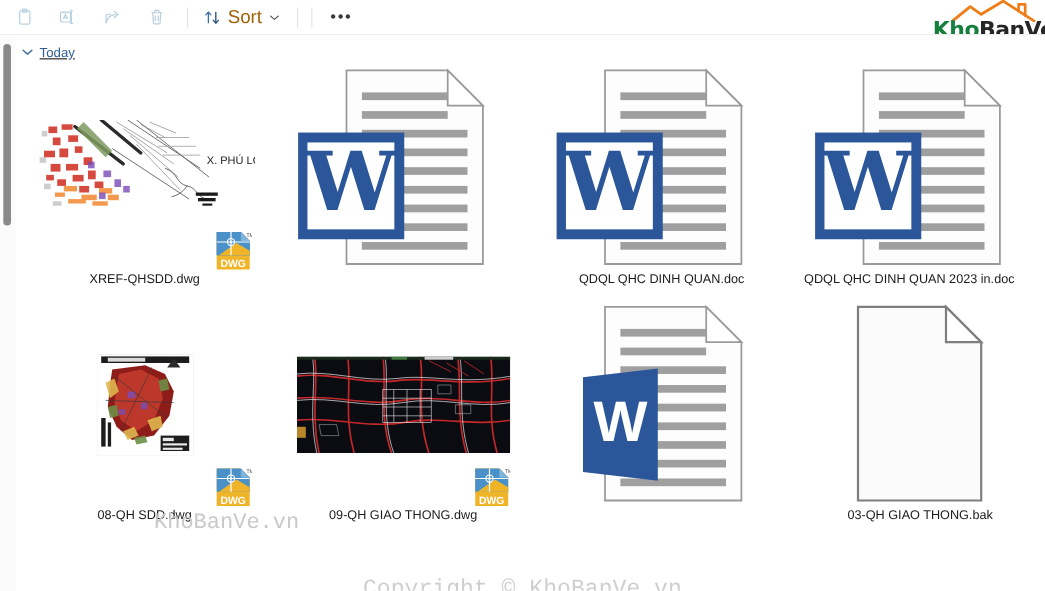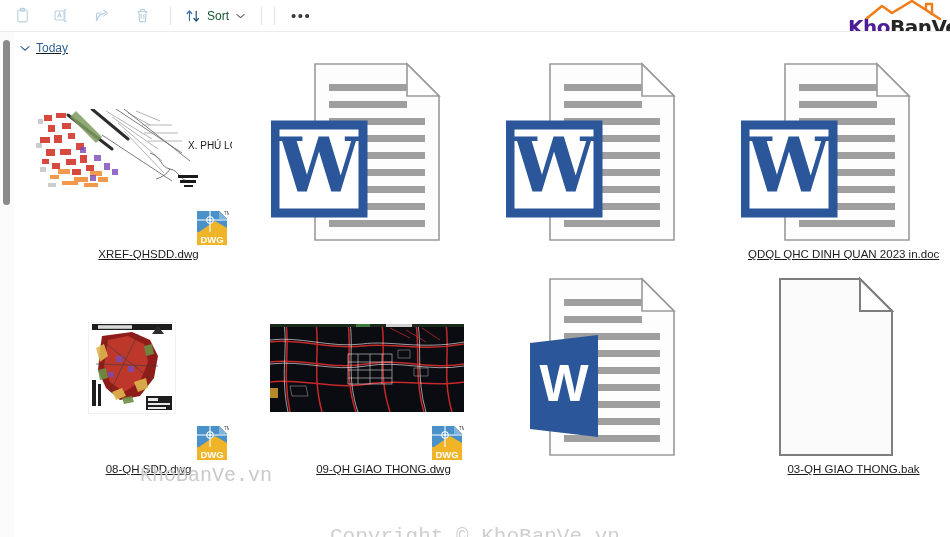--- a/index.html
+++ b/index.html
@@ -36,22 +36,22 @@
   }
   .tb-icon-btn { width: 40px; }
   .tb-btn svg { display: block; }
   .tb-sep {
     width: 1px;
     height: 18px;
     background: #e2e2e2;
     margin: 0 6px;
   }
   .tb-label {
-    font-size: 12px;
-    color: #14532d;
+    font-size: 17px;
+    color: #a16207;
     margin-left: 6px;
     white-space: nowrap;
   }
   .tb-text-btn {
     padding: 0 8px;
     display: flex;
     align-items: center;
   }
   .chev {
     margin-left: 7px;
@@ -77,21 +77,21 @@
   .logo-text {
     position: absolute;
     left: 0; top: 17px;
     font-family: "DejaVu Sans", sans-serif;
     font-size: 20px;
     font-weight: bold;
     letter-spacing: -0.5px;
     line-height: 1;
     white-space: nowrap;
   }
-  .logo-kho { color: #4c1d95; }
+  .logo-kho { color: #15803d; }
   .logo-banve { color: #262626; }
 
   
   .content {
     position: absolute;
     left: 0; top: 31px;
     width: 950px;
     height: 506px;
     background: #ffffff;
     border-top: 1px solid #ededed;
@@ -151,29 +151,28 @@
     position: absolute;
     left: 0; top: 0;
     width: 235px;
     height: 190px;
     display: flex;
     align-items: center;
     justify-content: center;
   }
   .file-label {
     position: absolute;
-    left: 17px;
+    left: 0;
     top: 190px;
     width: 235px;
     text-align: center;
     font-size: 11.5px;
     color: #1b1b1b;
     white-space: nowrap;
     overflow: hidden;
-    text-decoration: underline;
   }
   .file-label.clip-right {
     text-align: left;
     padding-left: 12px;
     box-sizing: border-box;
   }
 
   
   .dwg-badge {
     position: absolute;
@@ -446,20 +445,21 @@
             <rect x="58" y="94" width="96" height="7"></rect>
             <rect x="58" y="111" width="96" height="7"></rect>
             <rect x="58" y="128" width="96" height="7"></rect>
             <rect x="58" y="145" width="96" height="7"></rect>
             <rect x="58" y="162" width="96" height="7"></rect>
           </g>
           <rect x="4" y="67" width="88" height="88" fill="#ffffff" stroke="#2b579a" stroke-width="9"></rect>
           <text x="48" y="133" font-family="DejaVu Serif, serif" font-size="74" font-weight="bold" fill="#2b579a" text-anchor="middle">W</text>
         </svg>
       </div>
+      <div class="file-label">QDQL QHC DINH QUAN.doc</div>
     </div>
 
     <div class="tile" style="left:705px; top:0px;">
       <div class="thumb-box">
         <svg width="192" height="190" viewBox="0 0 192 190">
           <path d="M44 6 H136 L168 38 V182 H44 Z" fill="#fdfdfd" stroke="#9a9a9a" stroke-width="1.6"></path>
           <path d="M136 6 V38 H168 Z" fill="#ffffff" stroke="#9a9a9a" stroke-width="1.6"></path>
           <g fill="#9f9f9f">
             <rect x="58" y="26" width="78" height="7"></rect>
             <rect x="58" y="43" width="78" height="7"></rect>

